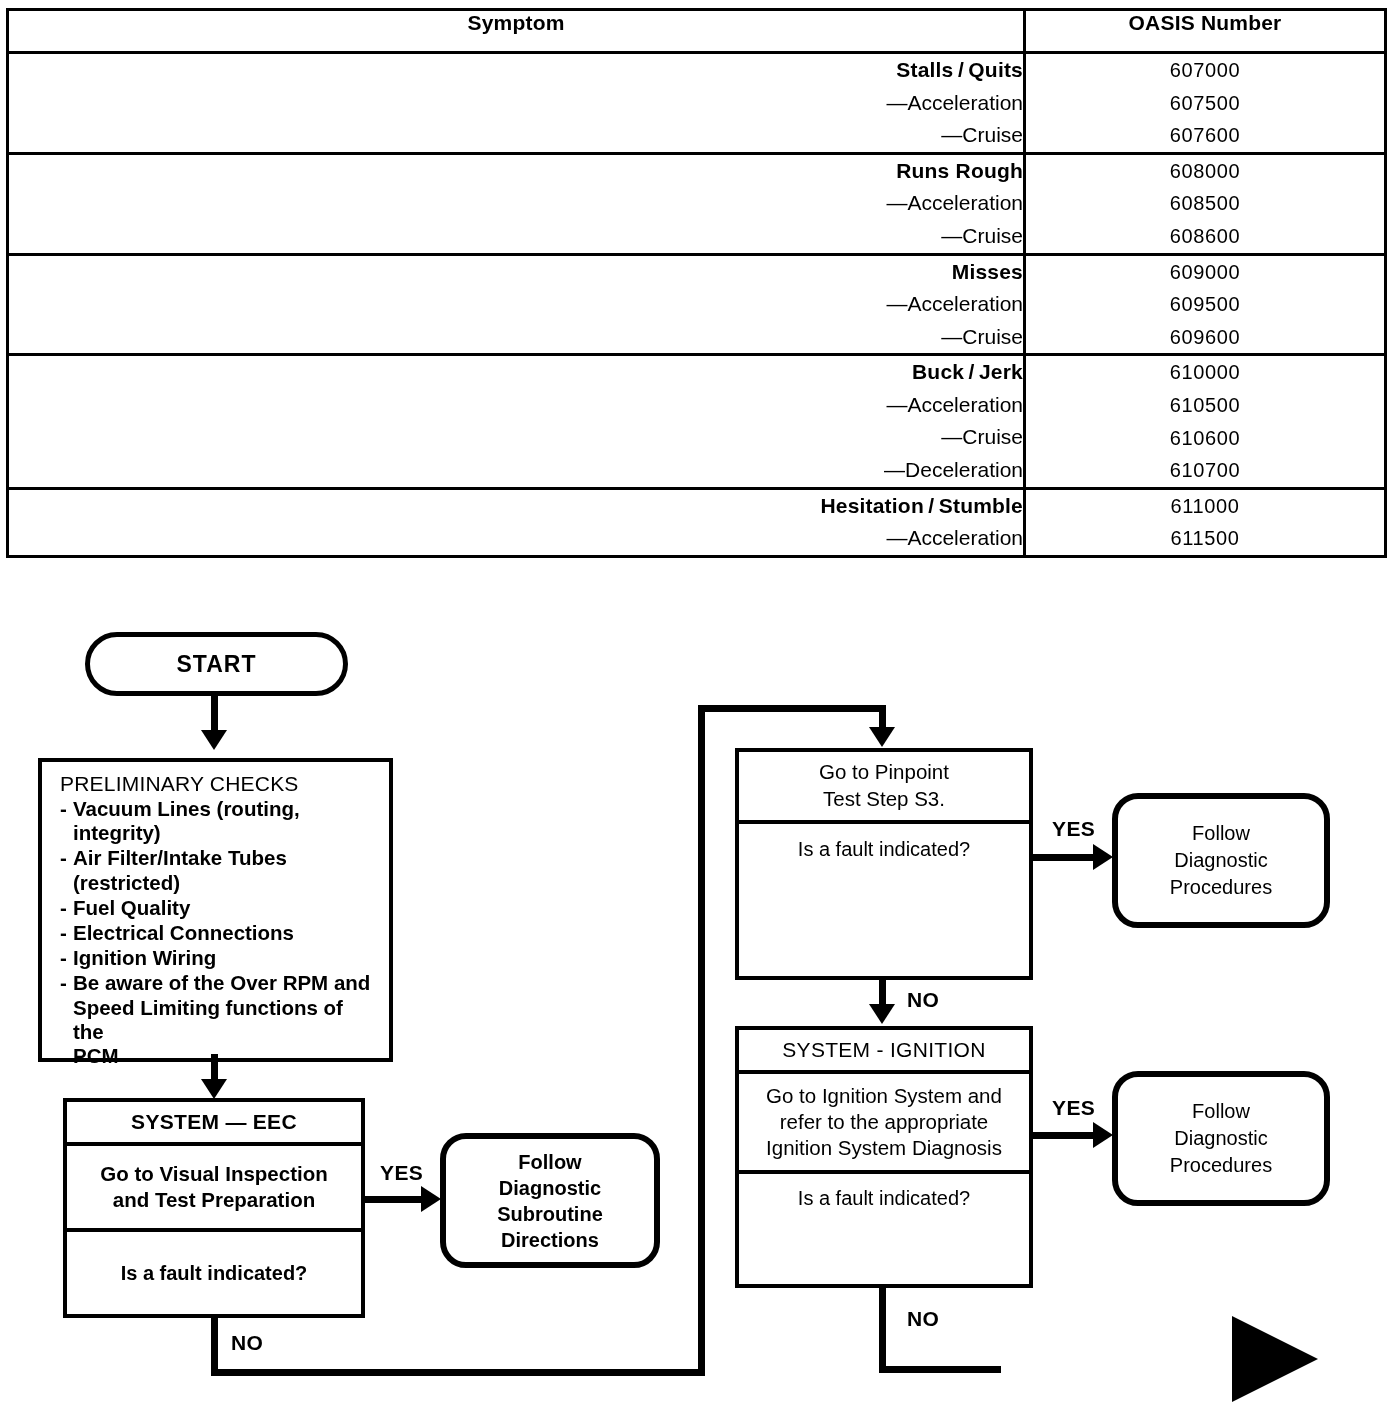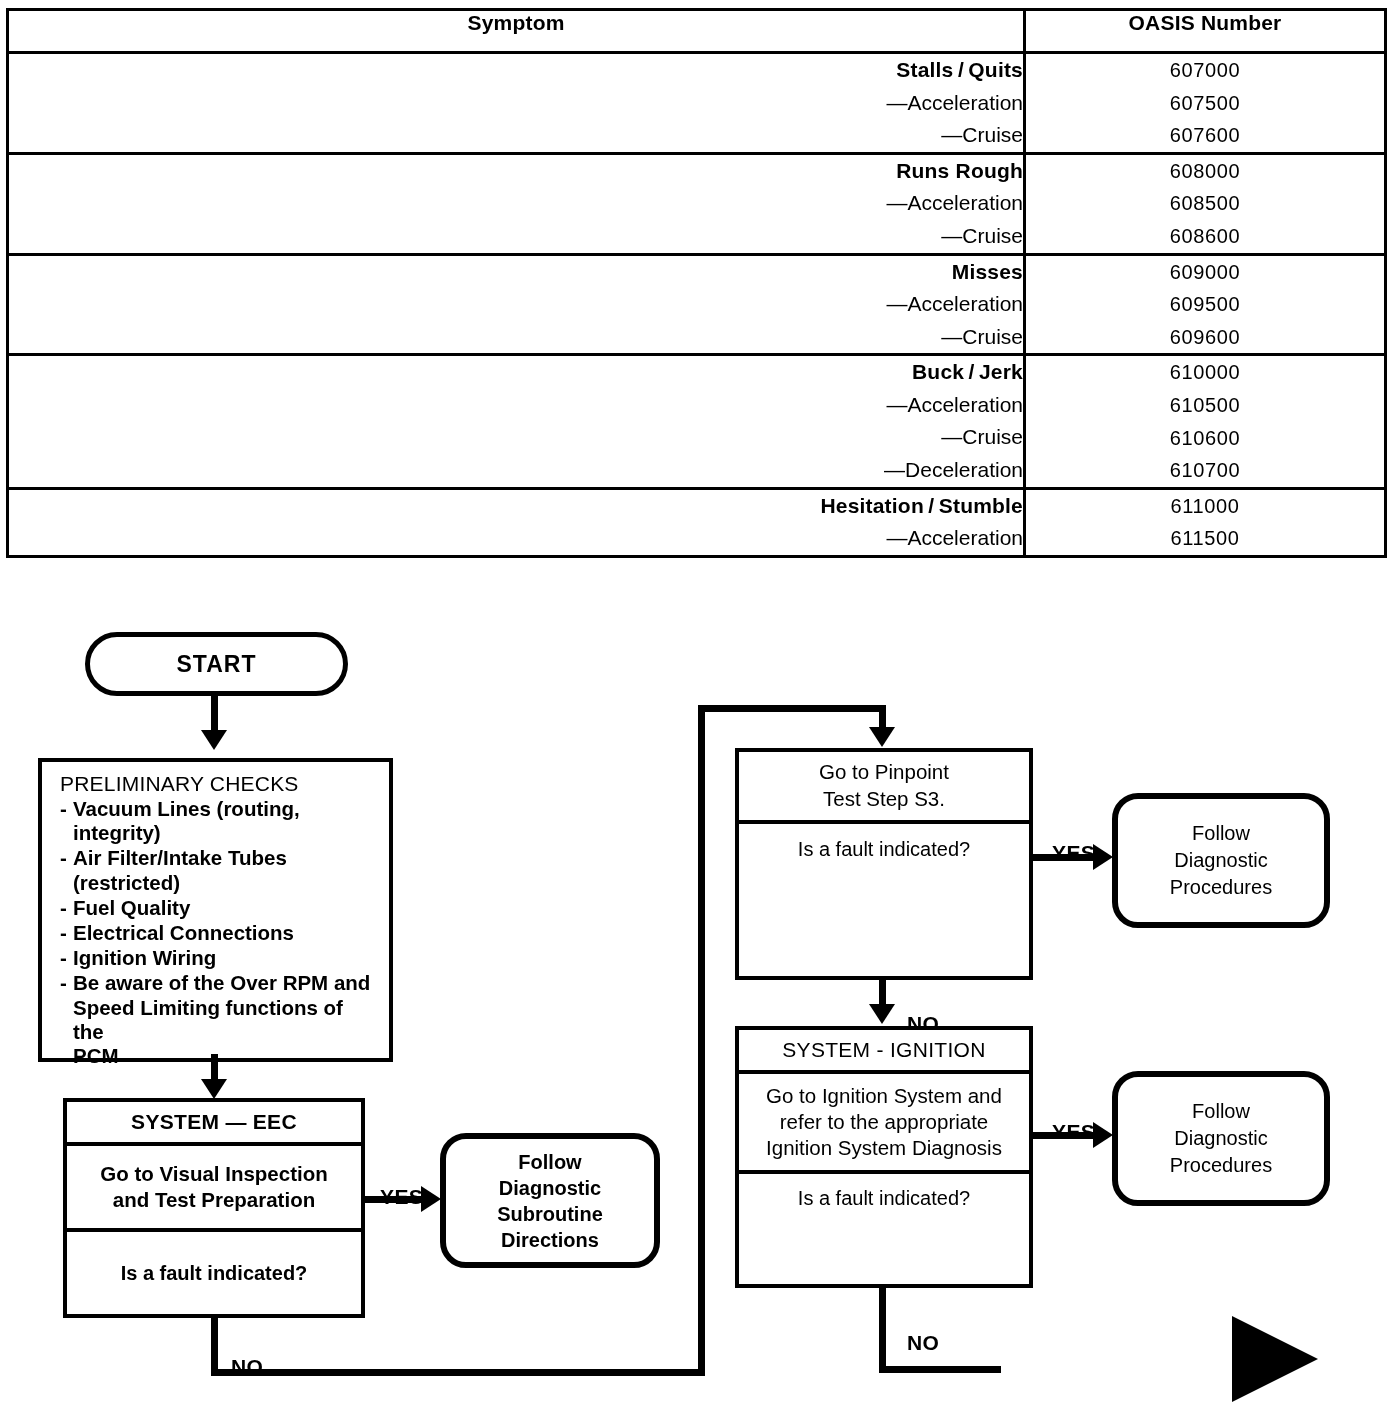--- a/index.html
+++ b/index.html
@@ -189,21 +189,20 @@
     border-bottom: 43px solid transparent;
     border-left: 86px solid #000;
   }
 
   .line { position: absolute; background: #000; }
   .lbl {
     position: absolute;
     font-size: 21px;
     font-weight: bold;
     letter-spacing: 0.4px;
-    margin-top: 24px;
   }
   .arrowdown {
     position: absolute;
     width: 0; height: 0;
     border-left: 13px solid transparent;
     border-right: 13px solid transparent;
     border-top: 20px solid #000;
   }
   .arrowright {
     position: absolute;

